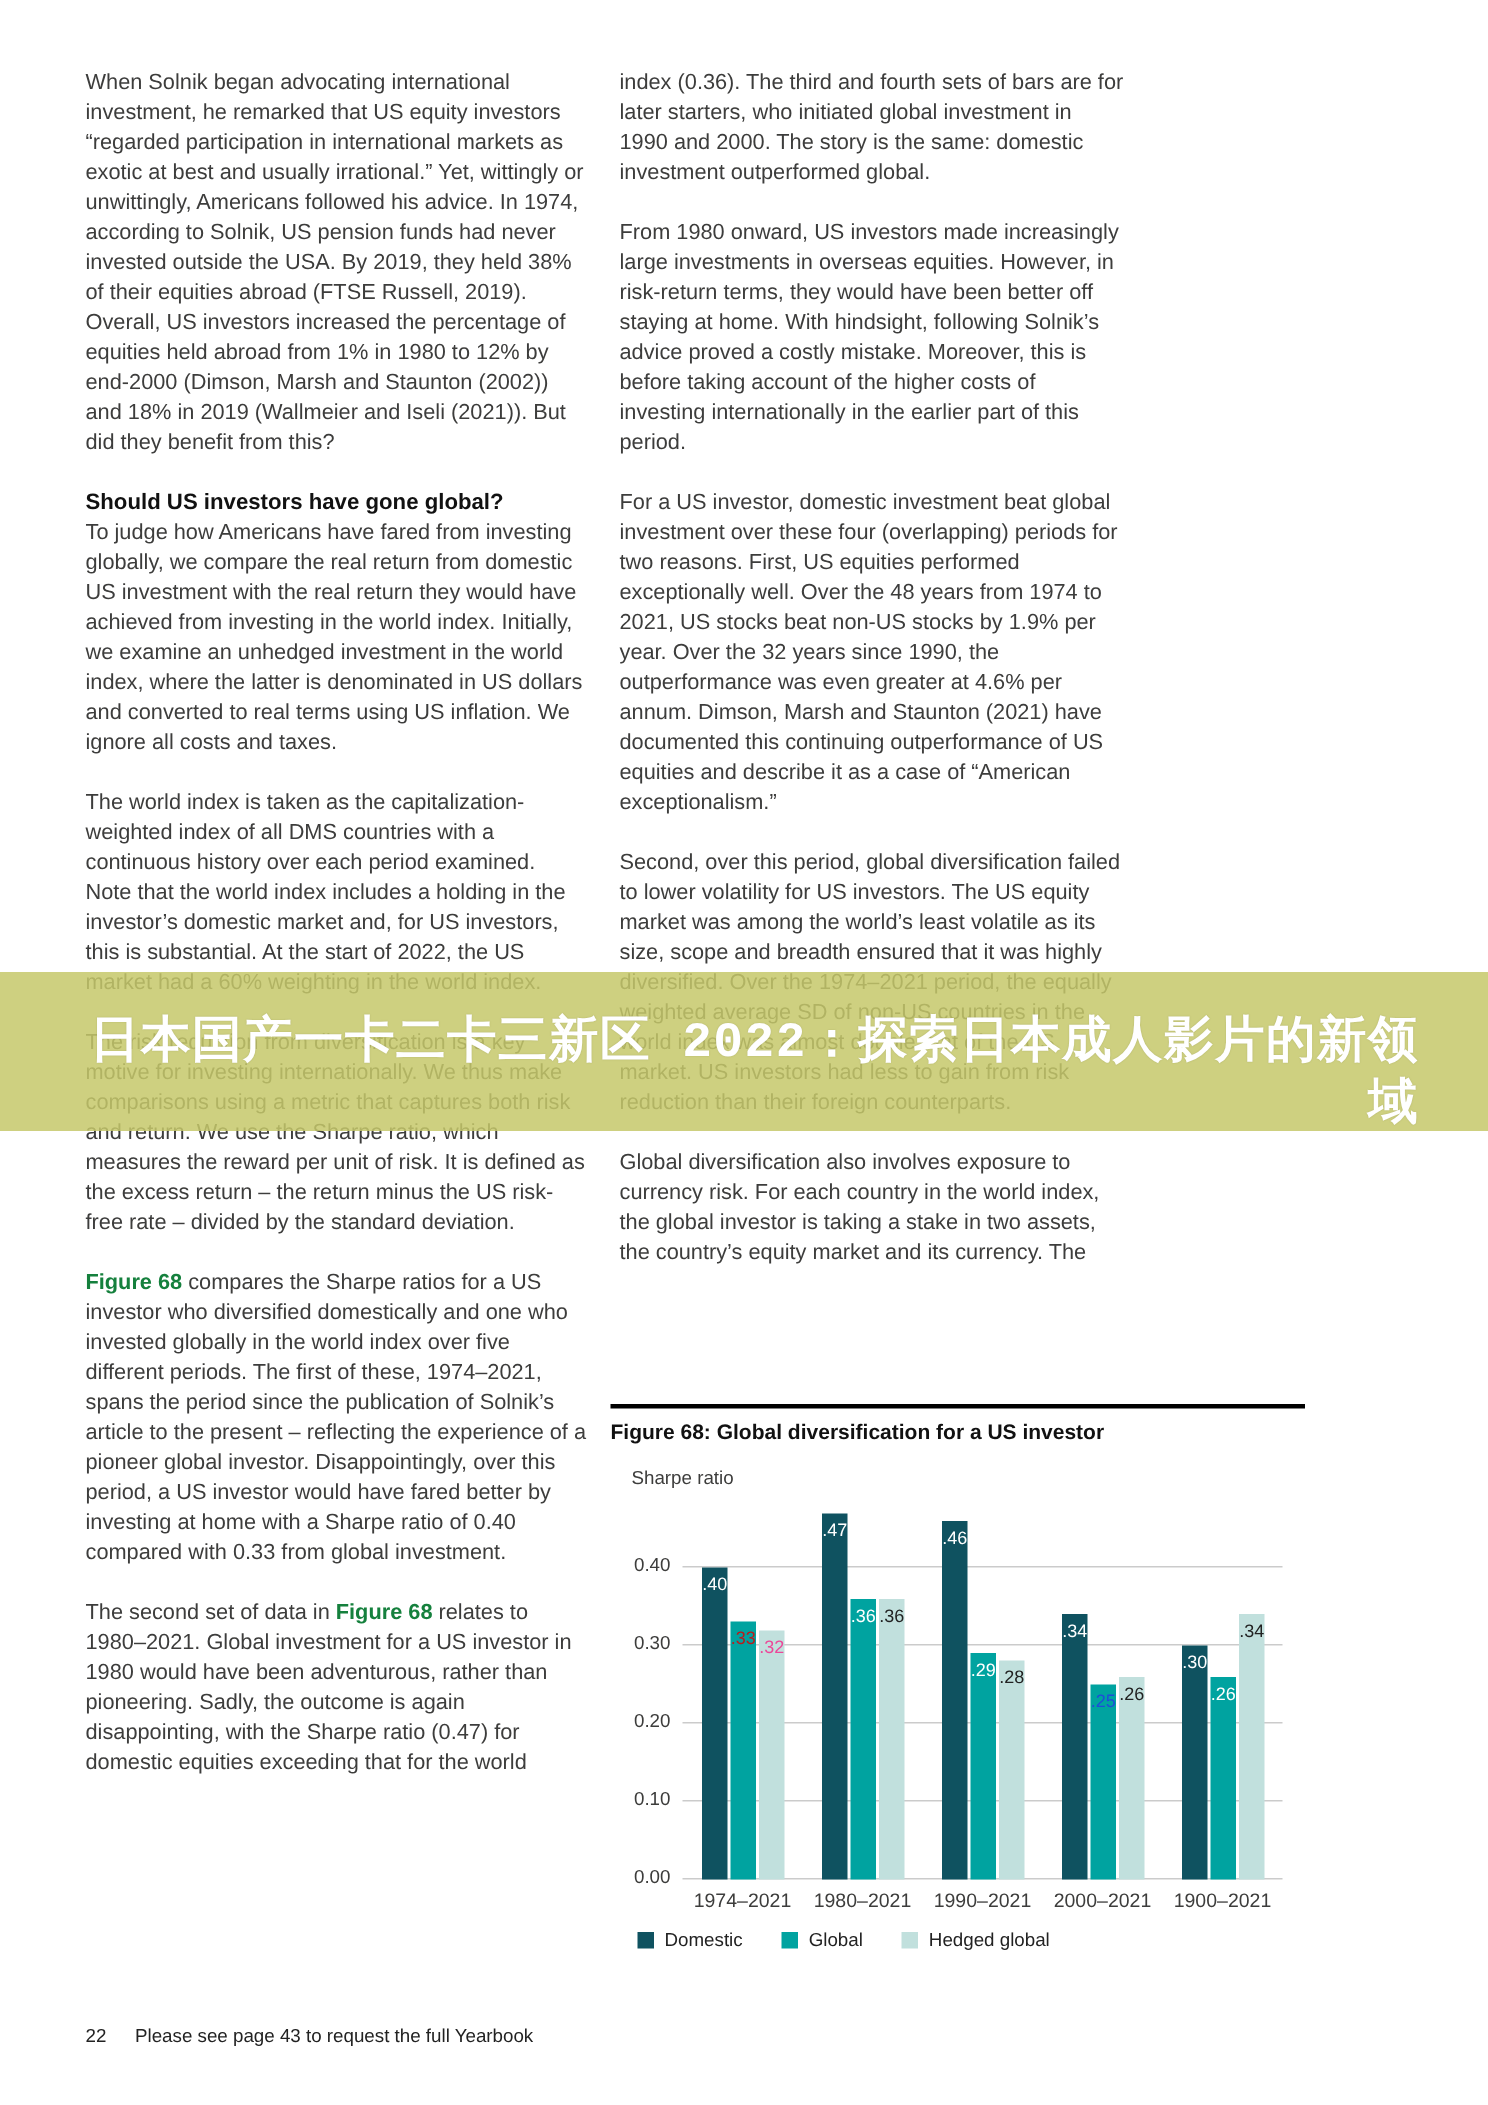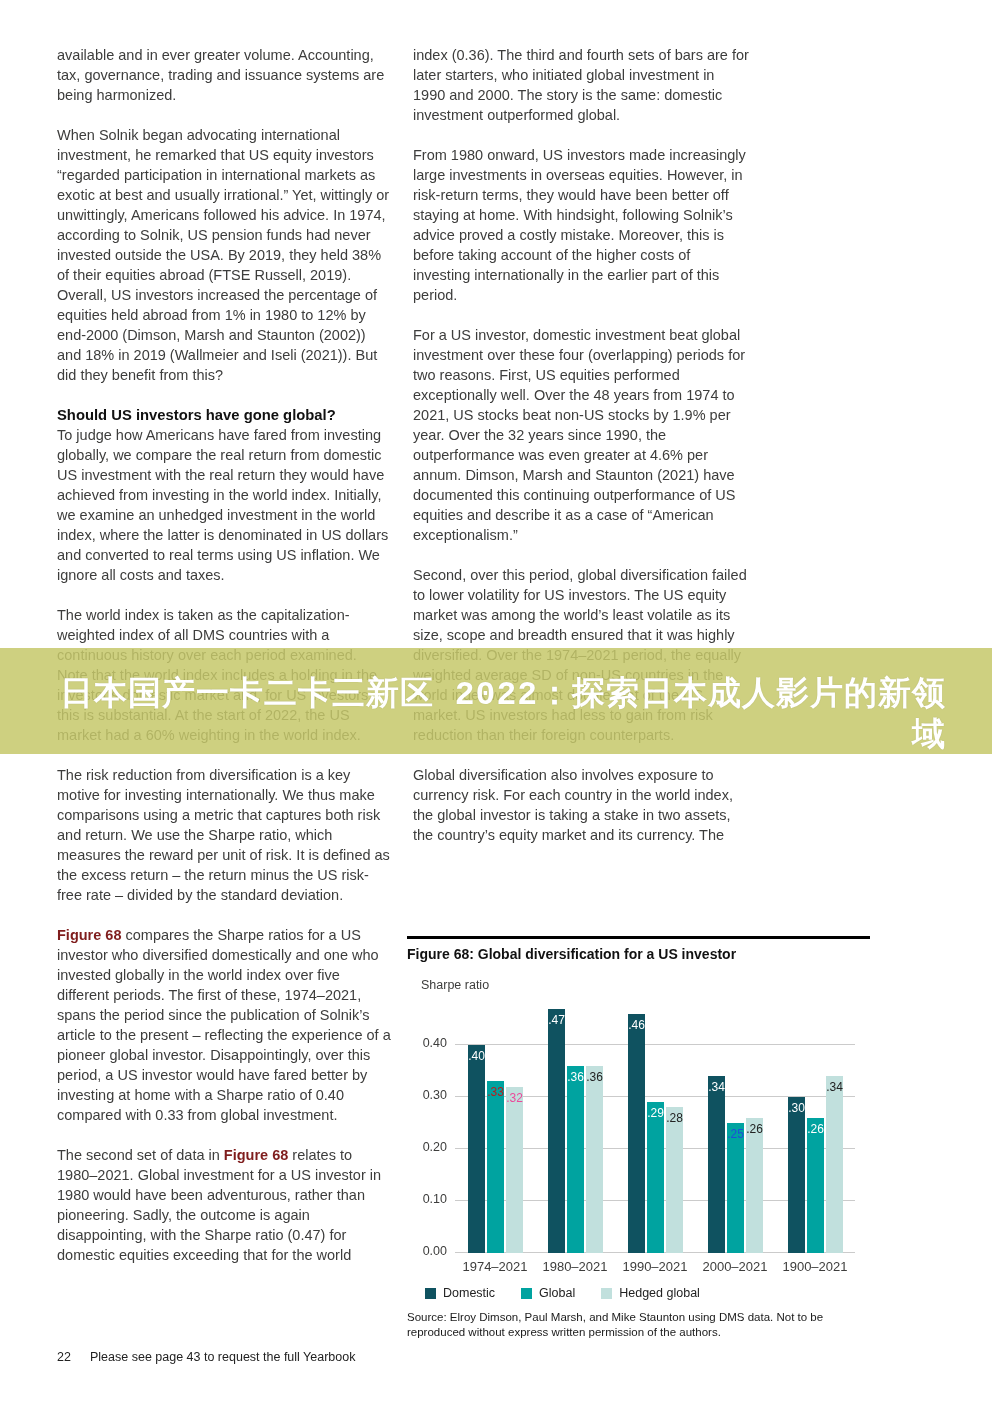--- a/index.html
+++ b/index.html
@@ -3,21 +3,21 @@
 <meta charset="utf-8">
 <style>
   html,body{margin:0;padding:0;background:#ffffff;}
   .page{position:relative;width:992px;height:1403px;background:#ffffff;overflow:hidden;
         font-family:"Liberation Sans","DejaVu Sans",sans-serif;color:#3d3d3c;}
   .col{position:absolute;top:45px;font-size:14.5px;line-height:20px;}
   .col-left{left:57px;width:334px;}
   .col-right{left:413px;width:336px;}
   .col .p{margin:0 0 20px 0;}
   .col .h2{margin:0;font-weight:bold;color:#111;font-size:14.8px;}
-  .col b{color:#7f1d1d;}
+  .col b{color:#15803d;}
   
   .chart{position:absolute;left:407px;top:936px;width:463px;height:420px;}
   .chart-rule{position:absolute;left:0;top:0;width:463px;height:3px;background:#000;}
   .chart-title{position:absolute;left:0;top:10px;font-size:14px;font-weight:bold;color:#111;}
   .chart-ylabel{position:absolute;left:14px;top:42px;font-size:12.5px;color:#3d3d3c;}
   .plot{position:absolute;left:48px;top:57px;width:400px;height:260px;}
   .gl{position:absolute;left:0;width:400px;height:1px;background:#cbcbcb;}
   .tick{position:absolute;left:-48px;width:40px;text-align:right;font-size:12.5px;color:#3d3d3c;}
   .bar{position:absolute;width:17px;}
   .blabel{position:absolute;width:23px;text-align:center;font-size:12px;}
@@ -37,21 +37,20 @@
   .footer{position:absolute;top:1350px;left:0;width:992px;font-size:12.5px;color:#222;}
   .pageno{position:absolute;left:57px;}
   .footnote{position:absolute;left:90px;}
 </style>
 </head>
 <body>
 
 <div class="page">
 
   <div class="col col-left" id="col-left">
-      <div class="p"><span>available and in ever greater volume. Accounting, tax, governance, trading and issuance systems are being harmonized.</span></div>
       <div class="p"><span>When Solnik began advocating international investment, he remarked that US equity investors “regarded participation in international markets as exotic at best and usually irrational.” Yet, wittingly or unwittingly, Americans followed his advice. In 1974, according to Solnik, US pension funds had never invested outside the USA. By 2019, they held 38% of their equities abroad (FTSE Russell, 2019). Overall, US investors increased the percentage of equities held abroad from 1% in 1980 to 12% by end-2000 (Dimson, Marsh and Staunton (2002)) and 18% in 2019 (Wallmeier and Iseli (2021)). But did they benefit from this?</span></div>
       <div class="h2"><span>Should US investors have gone global?</span></div>
       <div class="p"><span>To judge how Americans have fared from investing globally, we compare the real return from domestic US investment with the real return they would have achieved from investing in the world index. Initially, we examine an unhedged investment in the world index, where the latter is denominated in US dollars and converted to real terms using US inflation. We ignore all costs and taxes.</span></div>
       <div class="p"><span>The world index is taken as the capitalization-weighted index of all DMS countries with a continuous history over each period examined. Note that the world index includes a holding in the investor’s domestic market and, for US investors, this is substantial. At the start of 2022, the US market had a 60% weighting in the world index.</span></div>
       <div class="p"><span>The risk reduction from diversification is a key motive for investing internationally. We thus make comparisons using a metric that captures both risk and return. We use the Sharpe ratio, which measures the reward per unit of risk. It is defined as the excess return – the return minus the US risk-free rate – divided by the standard deviation.</span></div>
       <div class="p"><b>Figure 68</b><span> compares the Sharpe ratios for a US investor who diversified domestically and one who invested globally in the world index over five different periods. The first of these, 1974–2021, spans the period since the publication of Solnik’s article to the present – reflecting the experience of a pioneer global investor. Disappointingly, over this period, a US investor would have fared better by investing at home with a Sharpe ratio of 0.40 compared with 0.33 from global investment.</span></div>
       <div class="p"><span>The second set of data in </span><b>Figure 68</b><span> relates to 1980–2021. Global investment for a US investor in 1980 would have been adventurous, rather than pioneering. Sadly, the outcome is again disappointing, with the Sharpe ratio (0.47) for domestic equities exceeding that for the world</span></div>
     </div>
   <div class="col col-right" id="col-right">
       <div class="p"><span>index (0.36). The third and fourth sets of bars are for later starters, who initiated global investment in 1990 and 2000. The story is the same: domestic investment outperformed global.</span></div>
@@ -119,21 +118,20 @@
         </span>
         <span class="li">
           <span class="sq" style="background: rgb(0, 163, 160);"></span>
           <span>Global</span>
         </span>
         <span class="li">
           <span class="sq" style="background: rgb(193, 224, 221);"></span>
           <span>Hedged global</span>
         </span>
       </div>
-    <div class="source">Source: Elroy Dimson, Paul Marsh, and Mike Staunton using DMS data. Not to be reproduced without express written permission of the authors.</div>
   </div>
 
   <div class="banner">
     <div class="banner-text">日本国产一卡二卡三新区 2022：探索日本成人影片的新领域</div>
   </div>
 
   <div class="footer">
     <span class="pageno">22</span>
     <span class="footnote">Please see page 43 to request the full Yearbook</span>
   </div>

